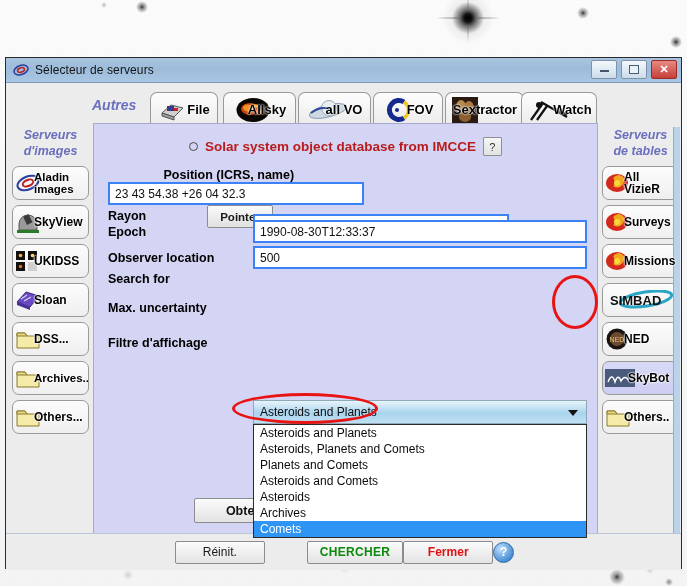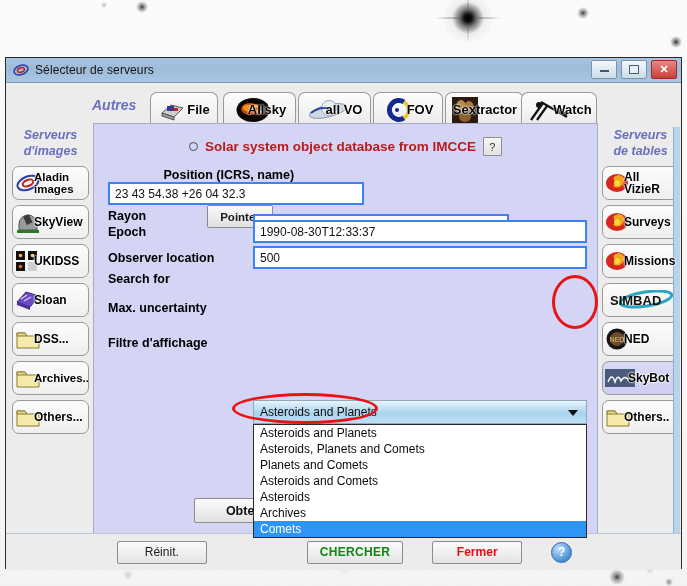--- a/index.html
+++ b/index.html
@@ -132,21 +132,21 @@
     border:1px solid #8c8c8c;border-radius:2px;
     background:linear-gradient(#fbfbfb,#e2e2e2);
     font-size:12.5px;font-weight:bold;color:#111;
     display:flex;align-items:center;justify-content:center;padding:0 10px;z-index:5;
   }
 
   
   #footer{
     position:absolute;left:0;bottom:0;width:677px;height:36px;
     background:#ececec;border-top:1px solid #b9c8d8;
-    display:flex;align-items:center;justify-content:center;gap:29px;
+    display:flex;align-items:center;justify-content:center;gap:0;
   }
   .fbtn{
     height:21px;min-width:64px;border:1px solid #8c8c8c;border-radius:2px;
     background:linear-gradient(#fbfbfb,#e3e3e3);
     font-size:12px;color:#1a1a1a;display:flex;align-items:center;justify-content:center;padding:0 12px;
   }
   .fbtn.chercher{font-weight:bold;color:#0a8a0a;letter-spacing:.3px;}
   .fbtn.fermer{font-weight:bold;color:#e01010;}
   .gap{width:42px;}
   #helpcircle{width:19px;height:19px;border-radius:50%;

